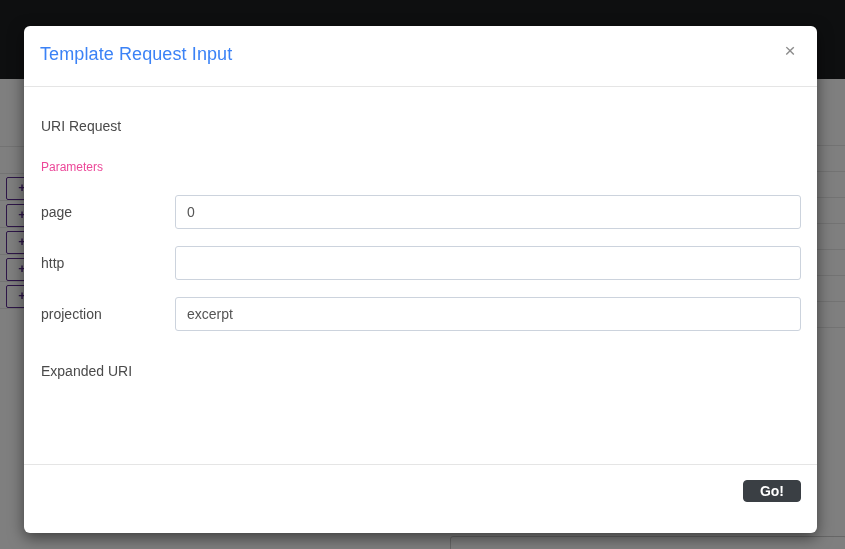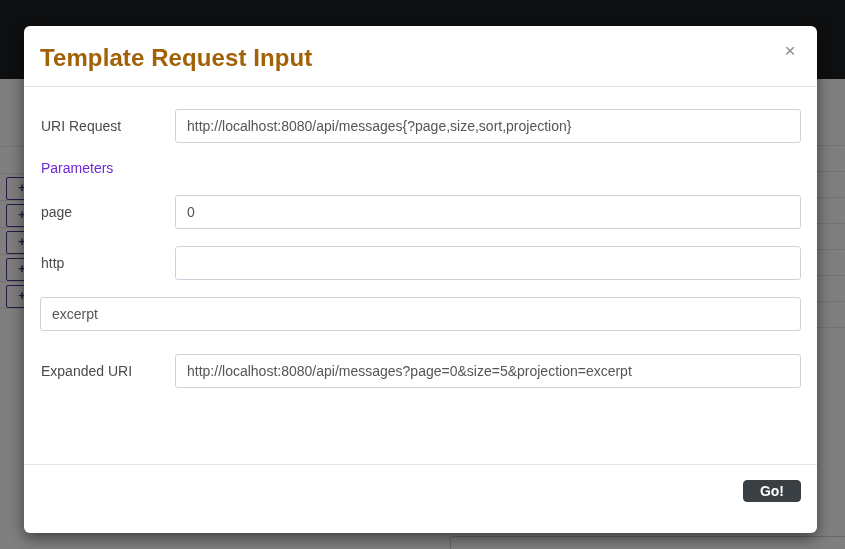--- a/index.html
+++ b/index.html
@@ -121,23 +121,23 @@
   .modal-header {
     height: 60px;
     border-bottom: 1px solid #e5e5e5;
     position: relative;
     flex: none;
   }
   .modal-title {
     position: absolute;
     left: 16px;
     top: 18px;
-    font-size: 24px;
-    font-weight: bold;
-    color: #a16207;
+    font-size: 18px;
+    font-weight: normal;
+    color: #3b82f6;
     letter-spacing: 0.1px;
   }
   .modal-close {
     position: absolute;
     right: 16px;
     top: 14px;
     width: 22px;
     height: 22px;
     line-height: 20px;
     text-align: center;
@@ -178,22 +178,22 @@
     border: 1px solid #ccd3dd;
     border-radius: 3px;
     background: #ffffff;
     padding: 6px 11px;
     font-size: 14px;
     color: #555555;
     font-family: "Liberation Sans", sans-serif;
     outline: none;
   }
   .section-label {
-    font-size: 14px;
-    color: #6d28d9;
+    font-size: 12px;
+    color: #ec4899;
     margin: 8px 0 16px 1px;
     min-height: 19px;
   }
   .params-block .form-row {
   }
   .row-expanded {
     margin-top: 23px;
   }
 
   .modal-footer {
@@ -266,42 +266,41 @@
 
   <div class="modal-header">
     <div class="modal-title">Template Request Input</div>
     <button class="modal-close">×</button>
   </div>
 
   <div class="modal-body">
 
     <div class="form-row">
       <div class="form-label">URI Request</div>
-      <input class="form-control" type="text" value="http://localhost:8080/api/messages{?page,size,sort,projection}" style="">
     </div>
 
     <div class="section-label">Parameters</div>
 
     <div class="params-block">
       <div class="form-row">
         <div class="form-label">page</div>
         <input class="form-control" type="text" value="0" style="">
       </div>
       <div class="form-row">
         <div class="form-label">http</div>
         <input class="form-control" type="text" value="" style="">
       </div>
       <div class="form-row">
+        <div class="form-label">projection</div>
         <input class="form-control" type="text" value="excerpt" style="">
       </div>
     </div>
 
     <div class="form-row row-expanded">
       <div class="form-label">Expanded URI</div>
-      <input class="form-control" type="text" value="http://localhost:8080/api/messages?page=0&amp;size=5&amp;projection=excerpt" style="">
     </div>
 
   </div>
 
   <div class="modal-footer">
     <button class="btn-go">Go!</button>
   </div>
 
 </div>
 

